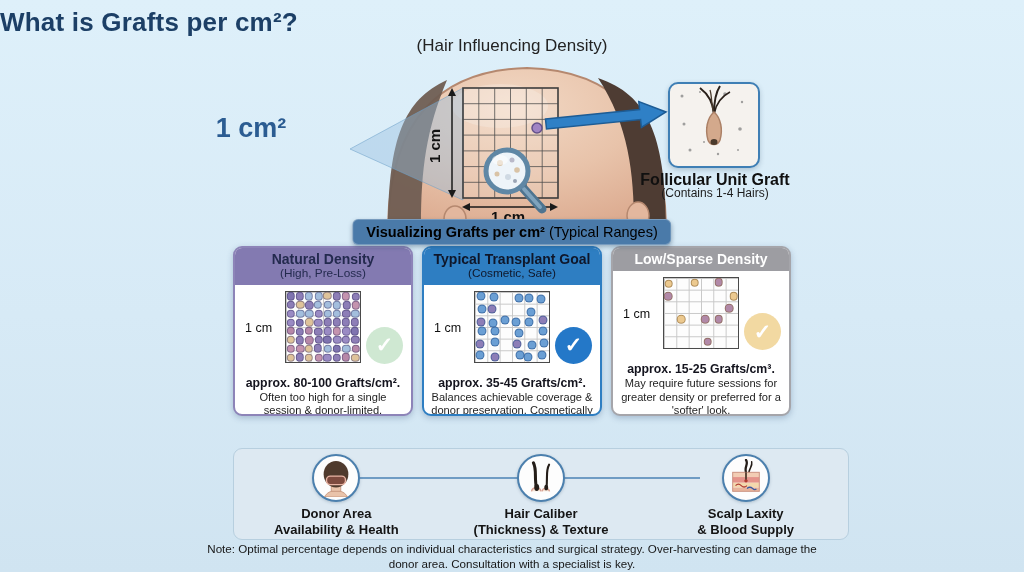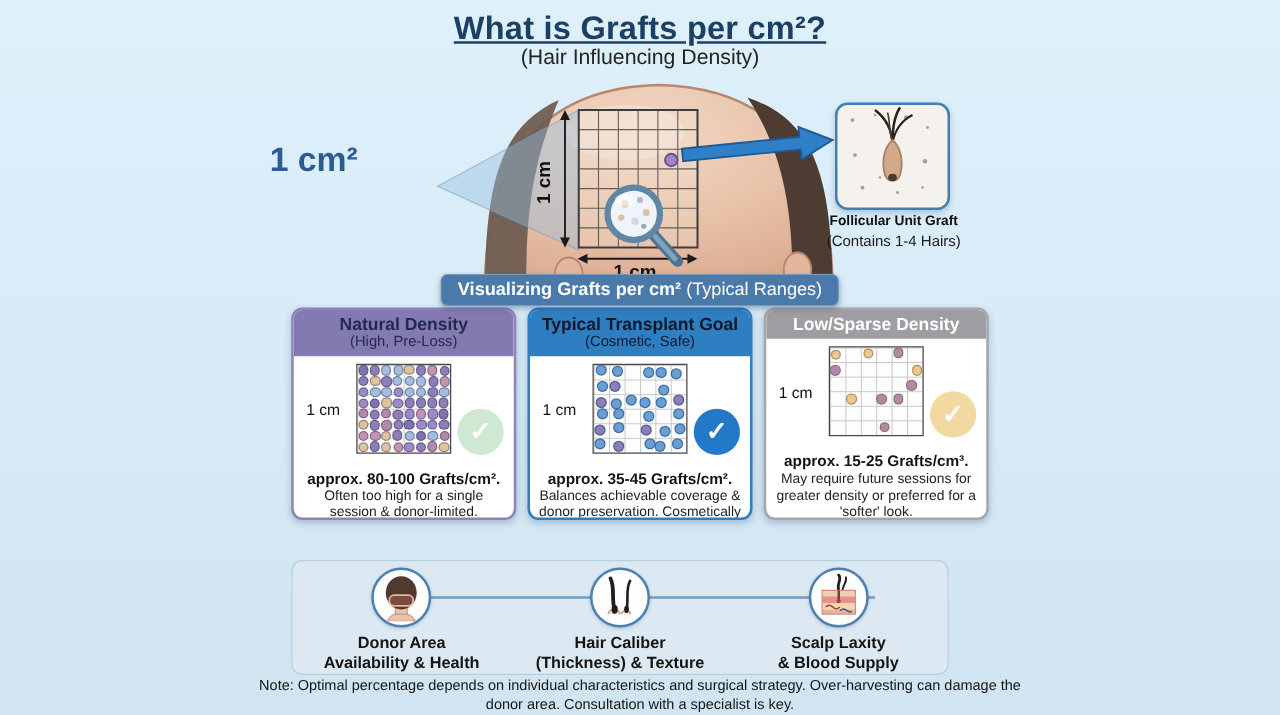--- a/index.html
+++ b/index.html
@@ -2,36 +2,36 @@
 <html><head>
 <meta charset="utf-8">
 <style>
   * { margin:0; padding:0; box-sizing:border-box; }
   html,body { width:1024px; height:572px; }
   body { font-family:"Liberation Sans", sans-serif; }
   .canvas { position:relative; width:1024px; height:572px; overflow:hidden;
             background:linear-gradient(180deg,#def0fa 0%,#d7eaf6 55%,#d0e4f1 100%); }
 
   
-  .page-title { position:absolute; top:7px; left:0; width:100%; text-align:center;
-                font-size:26px; font-weight:800; letter-spacing:.2px;text-decoration:underline; }
+  .page-title { position:absolute; top:7px; left:0; width:100%; 
+                font-size:26px; font-weight:800; letter-spacing:.2px; }
   .page-subtitle { position:absolute; top:36px; left:0; width:100%; text-align:center;
                    font-size:17px; color:#232323; }
 
   
   .hero-svg { position:absolute; left:150px; top:55px; width:650px; height:170px; }
   .area-label { position:absolute; left:150px; top:115px; width:202px; text-align:center; }
   .area-value { font-size:27px; font-weight:800; line-height:1; }
   .area-caption { font-size:14.5px; color:#141414; margin-top:3px; }
 
   .follicle-box { position:absolute; left:668px; top:82px; width:92px; height:86px;
                   background:#f5f2ee; border:2px solid #3f7fb5; border-radius:10px;
                   box-shadow:0 2px 5px rgba(40,70,100,.25); overflow:hidden; }
   .follicle-title { position:absolute; left:634px; top:171px; width:162px; text-align:center;
-                    font-size:11px; font-weight:800; color:#101010; }
+                    font-size:16px; font-weight:800; color:#101010; }
   .follicle-subtitle { position:absolute; left:634px; top:186px; width:162px; text-align:center;
                        font-size:12px; color:#1c1c1c; }
 
   
   .banner { position:absolute; left:50%; transform:translateX(-50%);
             border-radius:6px; padding:4px 13px; white-space:nowrap;
             box-shadow:0 2px 4px rgba(30,60,90,.35); border:1px solid rgba(255,255,255,.25);
             font-size:14.5px; text-align:center; z-index:6; }
   .banner .b { font-weight:800; }
   #ranges-banner { top:219px; }
@@ -55,21 +55,21 @@
   .dot { position:absolute; border-radius:50%; transform:translate(-50%,-50%);
          border:1.4px solid; }
   .scale-label { position:absolute; left:10px; top:32px; font-size:12.5px; color:#101010; }
   .check { position:absolute; right:8px; top:38px; width:37px; height:37px; border-radius:50%;
            display:flex; align-items:center; justify-content:center;
            color:#fff; font-size:21px; font-weight:800; }
   .approx { font-size:12.3px; font-weight:800; color:#14141e; margin-top:3px; }
   .desc { font-size:11.1px; line-height:1.2; color:#1e1e1e; padding:1px 7px 0; }
 
   
-  .factors-box { position:absolute; left:233px; top:448px; width:526px; height:92px;
+  .factors-box { position:absolute; left:233px; top:448px; width:616px; height:92px;
                  border:1.5px solid; border-radius:9px; z-index:3; }
   .factors-line { position:absolute; left:92px; top:28px; width:374px; height:2px;
                   background:#6f9cc4; }
   .factors-items { position:absolute; inset:0; display:flex; }
   .factor { flex:1; display:flex; flex-direction:column; align-items:center; padding-top:5px; }
   .factor-circle { width:48px; height:48px; border-radius:50%; background:#fdfdfd;
                    border:2px solid #4c80ae; display:flex; align-items:center; justify-content:center;
                    z-index:2; box-shadow:0 1px 3px rgba(40,70,100,.25); }
   .factor-label { margin-top:4px; font-size:13px; font-weight:800; color:#141414;
                   line-height:1.22; text-align:center; }
@@ -162,21 +162,21 @@
       <path d="M44,30 C44,16 46,8 50,2" stroke="#2a211b" stroke-width="2" fill="none"></path>
       <path d="M44,30 C46,20 52,12 60,8" stroke="#2a211b" stroke-width="1.6" fill="none"></path>
       <path d="M44,30 C41,20 42,12 40,6" stroke="#4a3a2c" stroke-width="1.3" fill="none"></path>
       <path d="M44,28 C37,34 35,46 38,56 C40,62 48,62 50,56 C53,46 51,34 44,28 Z" fill="#d3a98c" stroke="#ab8066" stroke-width="1.5"></path>
       <ellipse cx="44" cy="58" rx="3.5" ry="3" fill="#4a3a2c"></ellipse>
     </svg>
   </div>
   <div class="follicle-title">Follicular Unit Graft</div>
   <div class="follicle-subtitle">(Contains 1-4 Hairs)</div>
 
-  <div class="banner" id="ranges-banner" style="background: rgb(74, 122, 169); color: #ffffff;">
+  <div class="banner" id="ranges-banner" style="background: rgb(74, 122, 169); color: #000000;">
     <span class="b">Visualizing Grafts per cm²</span><span> (Typical Ranges)</span>
   </div>
 
   <div class="cards">
 
     <div class="card" style="border-color: rgb(141, 132, 184);">
       <div class="card-header" style="background: rgb(131, 122, 177); color: rgb(35, 42, 78);">
         <div class="card-title">Natural Density</div>
         <div class="card-subtitle">(High, Pre-Loss)</div>
       </div>

